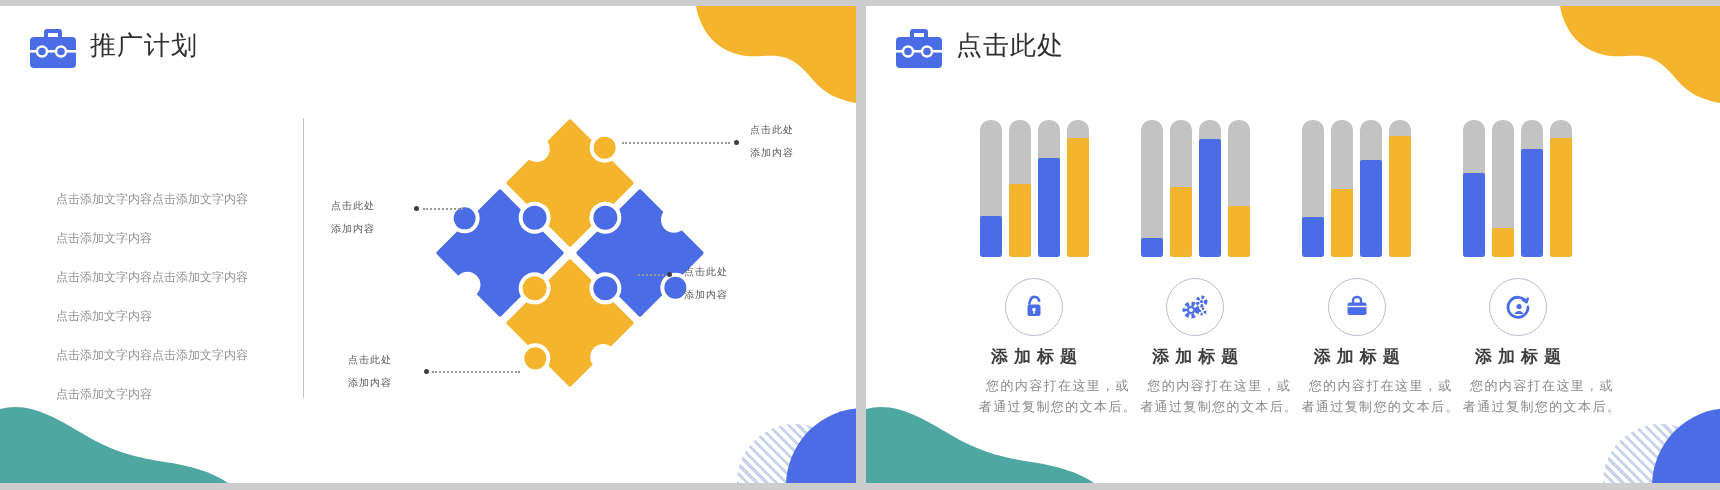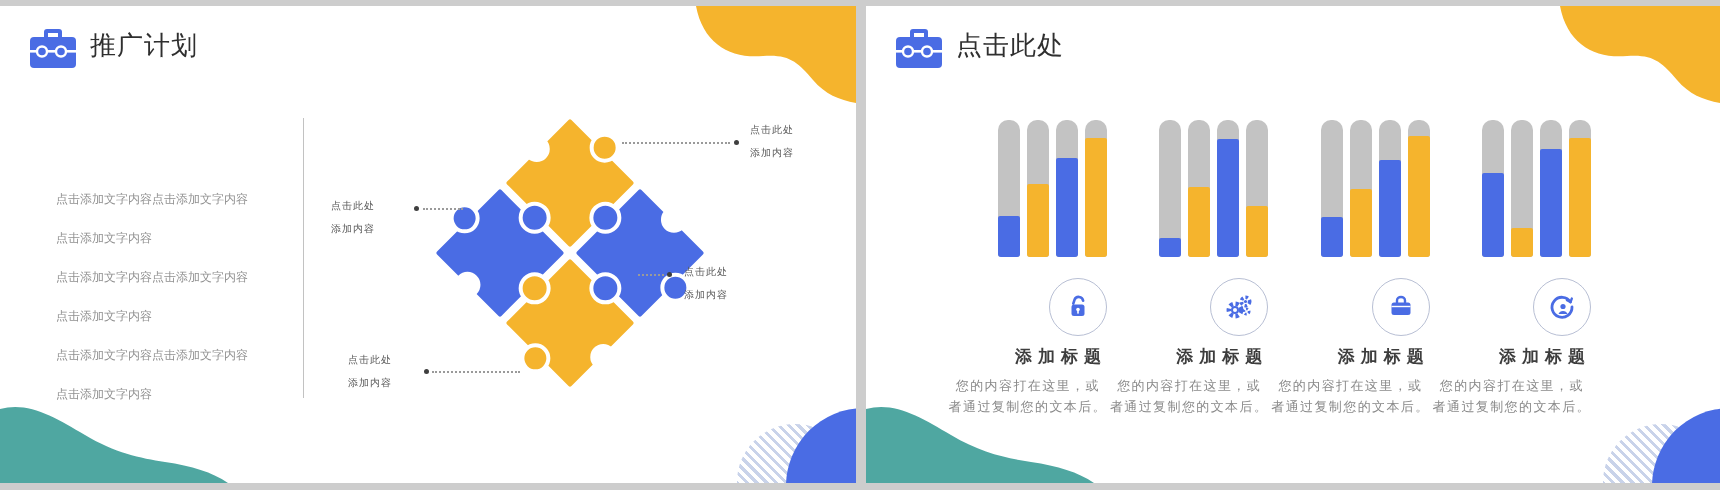--- a/index.html
+++ b/index.html
@@ -30,21 +30,21 @@
   .bullet{position:absolute;left:56px;font-size:12px;color:#909090;white-space:nowrap;}
   .divider{position:absolute;left:303px;top:112px;width:1px;height:280px;background:#c2c2c2;}
 
   
   .callout{position:absolute;font-size:10px;line-height:23px;color:#595959;letter-spacing:1px;}
   .dot{position:absolute;width:5px;height:5px;border-radius:50%;background:#3f3f3f;}
   .leader{position:absolute;height:0;border-top:2px dotted #9a9a9a;}
 
   
   .cols{position:absolute;left:95px;top:114px;width:630px;display:flex;justify-content:space-between;}
-  .col{width:146px;display:flex;flex-direction:column;align-items:flex-end;}
+  .col{width:146px;display:flex;flex-direction:column;align-items:center;}
   .bars{height:137px;display:flex;align-items:flex-end;gap:7px;}
   .bar{width:22px;height:137px;background:var(--bar-gray);border-radius:10px 10px 3px 3px;
     position:relative;overflow:hidden;}
   .bar .fill{position:absolute;bottom:0;left:0;right:0;border-radius:2px 2px 0 0;}
   .icon-circle{margin-top:21px;width:56px;height:56px;border-radius:50%;
     border:1px solid #b8bfd4;display:flex;align-items:center;justify-content:center;}
   .col-title{margin-top:9px;font-size:17px;font-weight:bold;letter-spacing:6px;
     color:#3d3d3d;white-space:nowrap;text-indent:6px;}
   .col-body{margin-top:7px;font-size:13px;line-height:21px;letter-spacing:1.4px;
     color:#8a8a8a;text-align:center;white-space:nowrap;margin-left:48px;}

